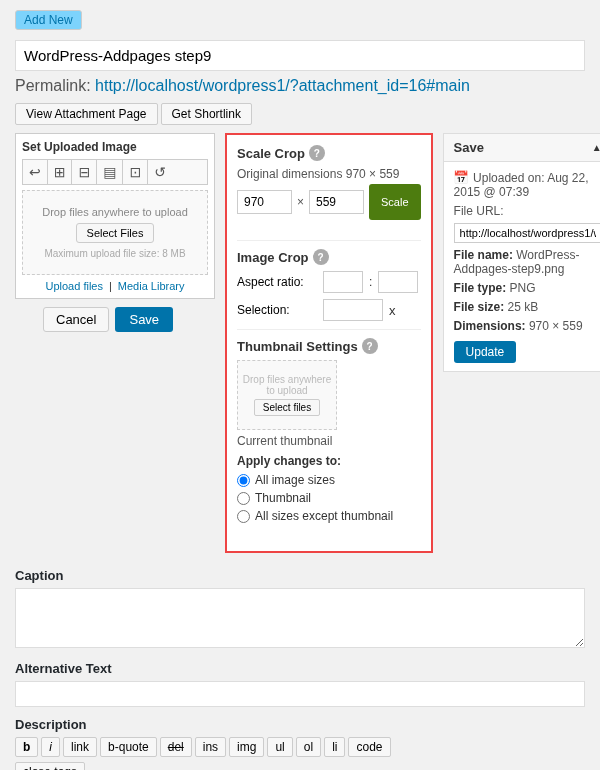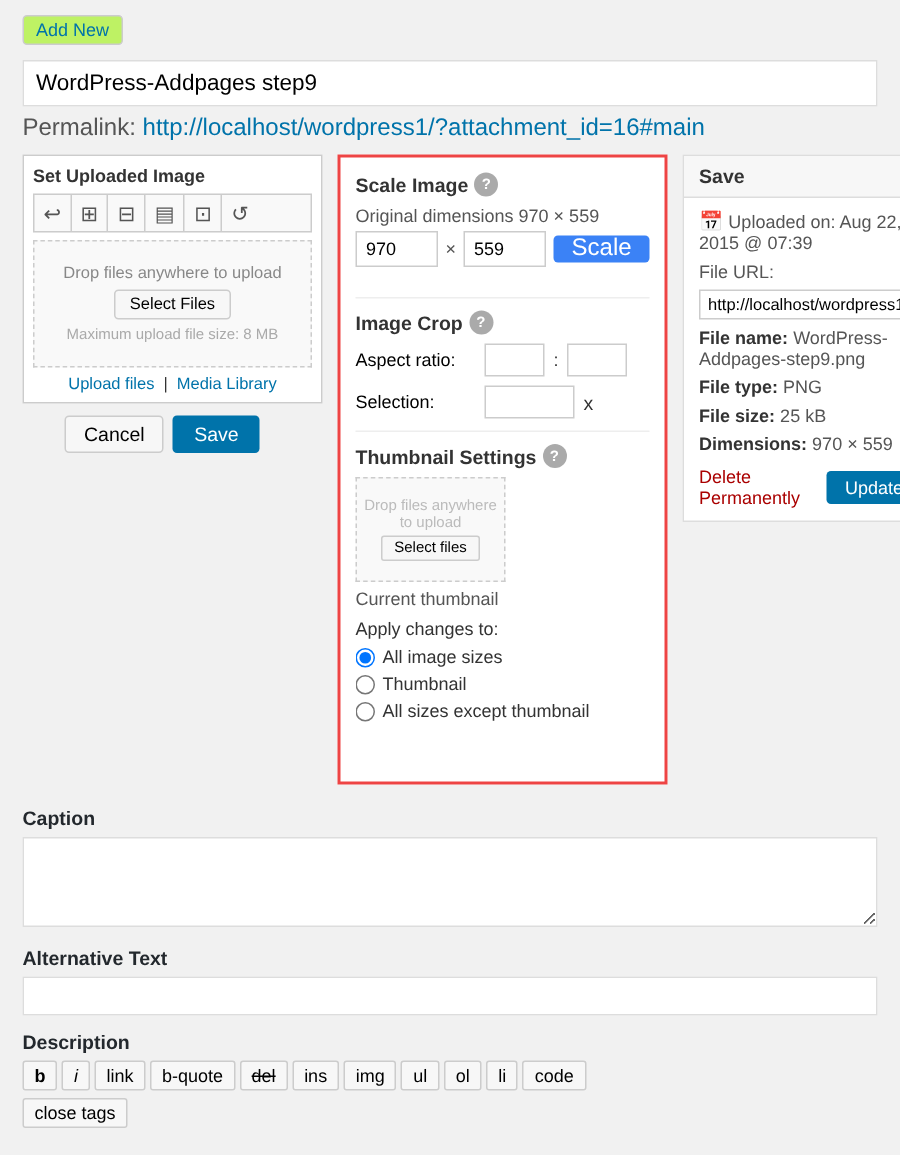--- a/index.html
+++ b/index.html
@@ -19,21 +19,21 @@
       align-items: center;
       gap: 10px;
       margin-bottom: 10px;
     }
     .page-title {
       font-size: 20px;
       font-weight: 400;
       color: #23282d;
     }
     .add-new-btn {
-      background: #bef264;
+      background: #7dd3fc;
       border: 1px solid #ccc;
       border-radius: 3px;
       padding: 2px 8px;
       font-size: 12px;
       cursor: pointer;
       color: #0073aa;
     }
     .media-title-input {
       width: 100%;
       border: 1px solid #ddd;
@@ -189,26 +189,26 @@
     }
     .dim-label { font-size: 12px; color: #555; margin-bottom: 3px; }
     .dim-input {
       width: 55px;
       border: 1px solid #ccc;
       padding: 4px 6px;
       font-size: 12px;
       background: #fff;
     }
     .scale-btn {
-      background: #3b82f6;
+      background: #4d7c0f;
       color: #fff;
       border: none;
       border-radius: 3px;
-      padding: 0 12px;
-      font-size: 16px;
+      padding: 12px 12px;
+      font-size: 11px;
       cursor: pointer;
     }
     .x-sep { font-size: 12px; color: #555; }
     .form-row {
       display: flex;
       align-items: center;
       gap: 6px;
       margin-bottom: 6px;
     }
     .form-label {
@@ -260,21 +260,21 @@
       font-size: 10px;
       cursor: pointer;
     }
     .current-thumbnail-label {
       font-size: 12px;
       color: #555;
       margin-bottom: 6px;
     }
     .apply-changes-title {
       font-size: 12px;
-      font-weight: 400;
+      font-weight: 700;
       margin-bottom: 5px;
     }
     .radio-option {
       display: flex;
       align-items: center;
       gap: 5px;
       margin-bottom: 4px;
       font-size: 12px;
     }
     .radio-option input[type="radio"] {
@@ -389,20 +389,24 @@
     <button class="add-new-btn">Add New</button>
   </div>
 
   
   <input type="text" class="media-title-input" value="WordPress-Addpages step9" style="">
 
   
   <div class="permalink-row">
     <span>Permalink:</span>
     <a href="#">http://localhost/wordpress1/?attachment_id=16#main</a>
+  </div>
+  <div class="permalink-tabs">
+    <button class="permalink-tab">View Attachment Page</button>
+    <button class="permalink-tab">Get Shortlink</button>
   </div>
 
   
   <div class="main-content">
 
     <div class="left-panel">
       <div class="featured-image-box">
         <div class="featured-image-title">Set Uploaded Image</div>
         <div class="upload-toolbar">
           <button class="upload-toolbar-btn">↩</button>
@@ -426,21 +430,21 @@
       <div class="left-bottom-btns">
         <button class="cancel-btn">Cancel</button>
         <button class="save-btn-left">Save</button>
       </div>
     </div>
 
     <div class="middle-panel">
 
       <div>
         <div class="section-title">
-          <span>Scale Image</span>
+          <span>Scale Crop</span>
           <span class="help-icon">?</span>
         </div>
         <div class="dim-label">Original dimensions 970 × 559</div>
         <div class="dimensions-row">
           <input type="text" class="dim-input" value="970" style="">
           <span class="x-sep">×</span>
           <input type="text" class="dim-input" value="559" style="">
           <button class="scale-btn">Scale</button>
         </div>
       </div>
@@ -518,21 +522,20 @@
           </div>
           <div class="meta-row">
             <strong>File size:</strong>
             <span>25 kB</span>
           </div>
           <div class="meta-row">
             <strong>Dimensions:</strong>
             <span>970 × 559</span>
           </div>
           <div class="delete-update-row">
-            <a href="#" class="delete-link">Delete Permanently</a>
             <button class="update-btn">Update</button>
           </div>
         </div>
       </div>
     </div>
   </div>
 
   
   <div class="bottom-section">
     

